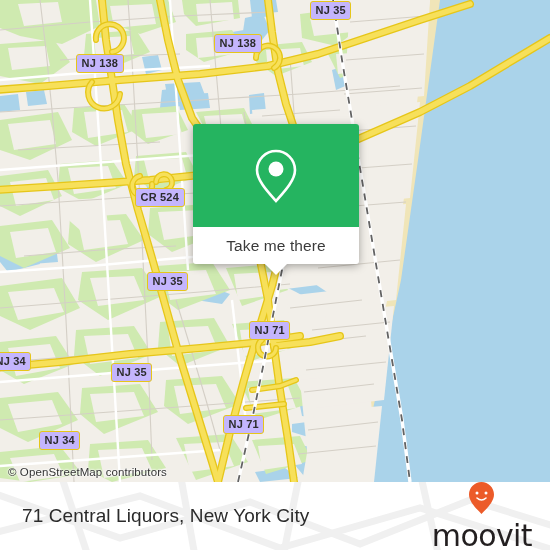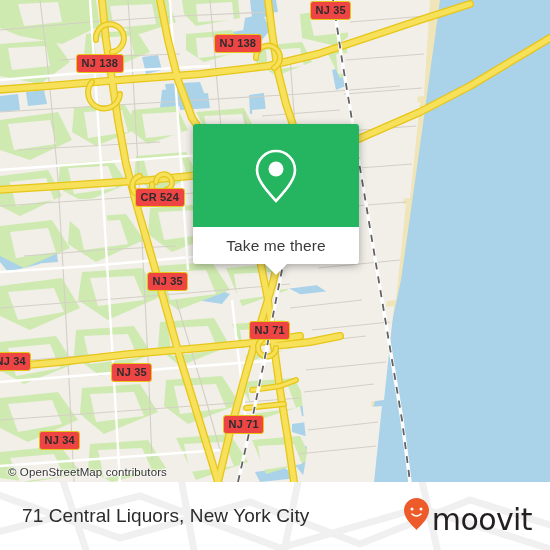--- a/index.html
+++ b/index.html
@@ -37,21 +37,21 @@
     font-size: 11.5px;
     color: #333333;
     letter-spacing: 0.1px;
     white-space: nowrap;
     text-shadow: 0 0 2px #fff, 0 0 2px #fff, 0 0 3px #fff;
   }
 
   
   .shield {
     position: absolute;
-    background: #ef4444;
+    background: #c4b5fd;
     border: 1.6px solid #e6c619;
     border-radius: 3px;
     color: #2c2c2c;
     font-size: 11px;
     font-weight: bold;
     line-height: 1;
     padding: 2.5px 4.5px 3px 4.5px;
     white-space: nowrap;
     box-sizing: border-box;
     letter-spacing: 0.2px;
@@ -122,22 +122,23 @@
     color: #2b2b2b;
     white-space: nowrap;
     letter-spacing: 0.1px;
   }
   #brand {
     position: absolute;
     right: 18px;
     top: 50%;
     transform: translateY(-50%);
     display: flex;
-    align-items: flex-end;
+    align-items: center;
     gap: 2px;
+    flex-direction: column;
   }
   #brand-name {
     font-size: 30px;
     color: #231f20;
     letter-spacing: -0.6px;
     line-height: 1;
     font-family: "DejaVu Sans", sans-serif;
     font-weight: 500;
   }
 </style>

